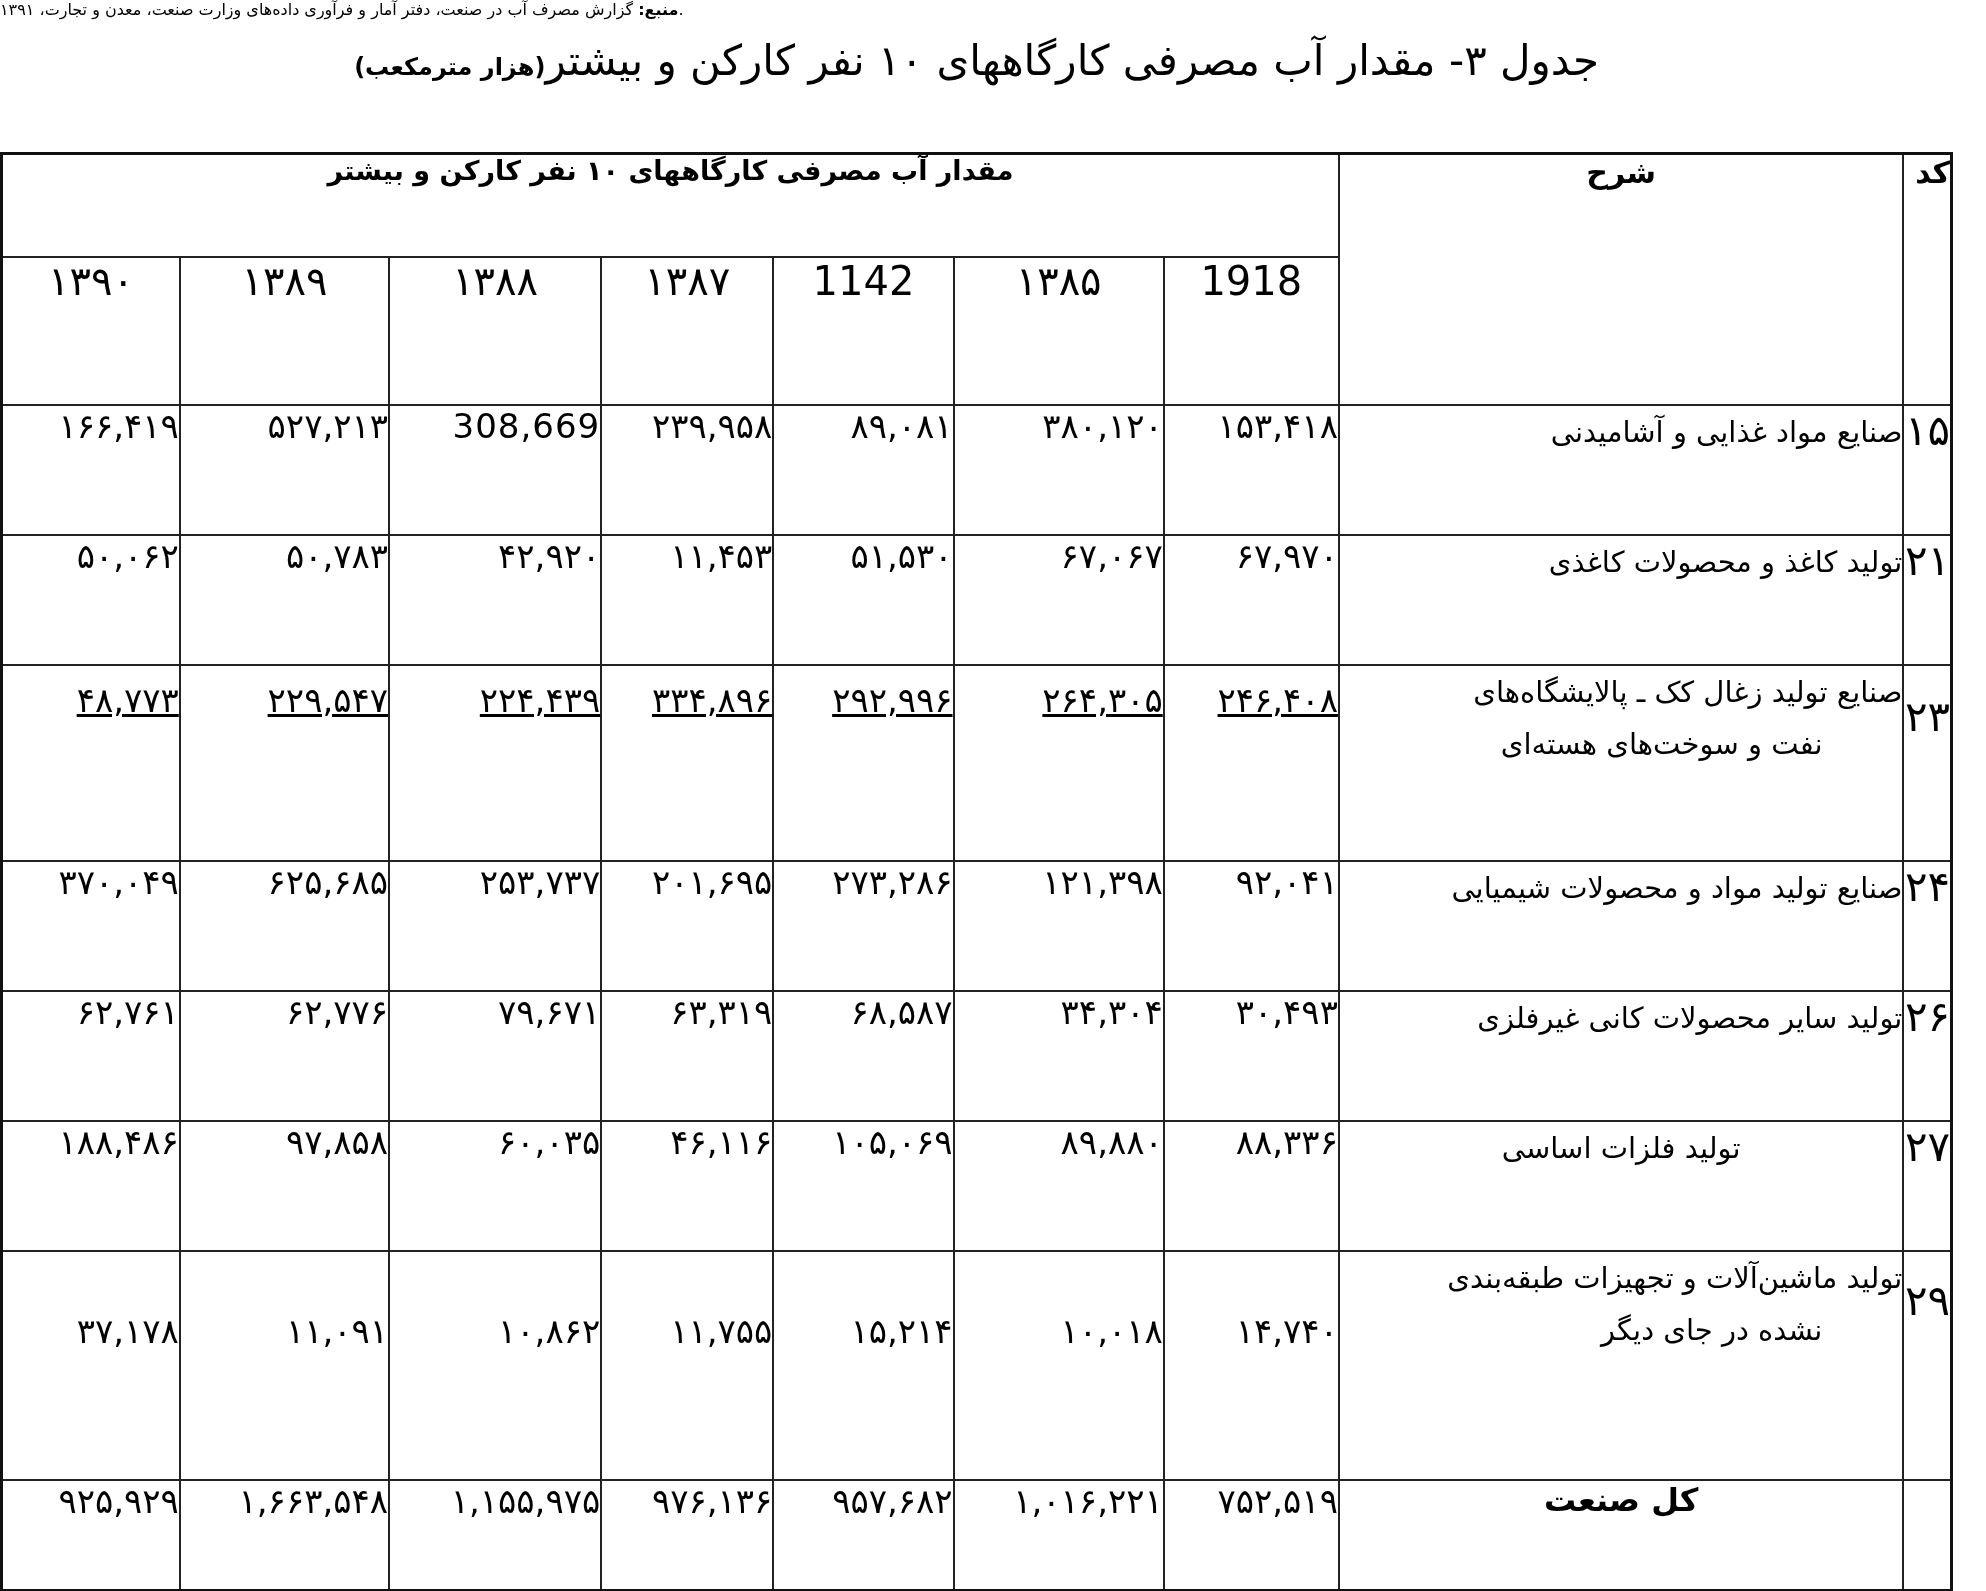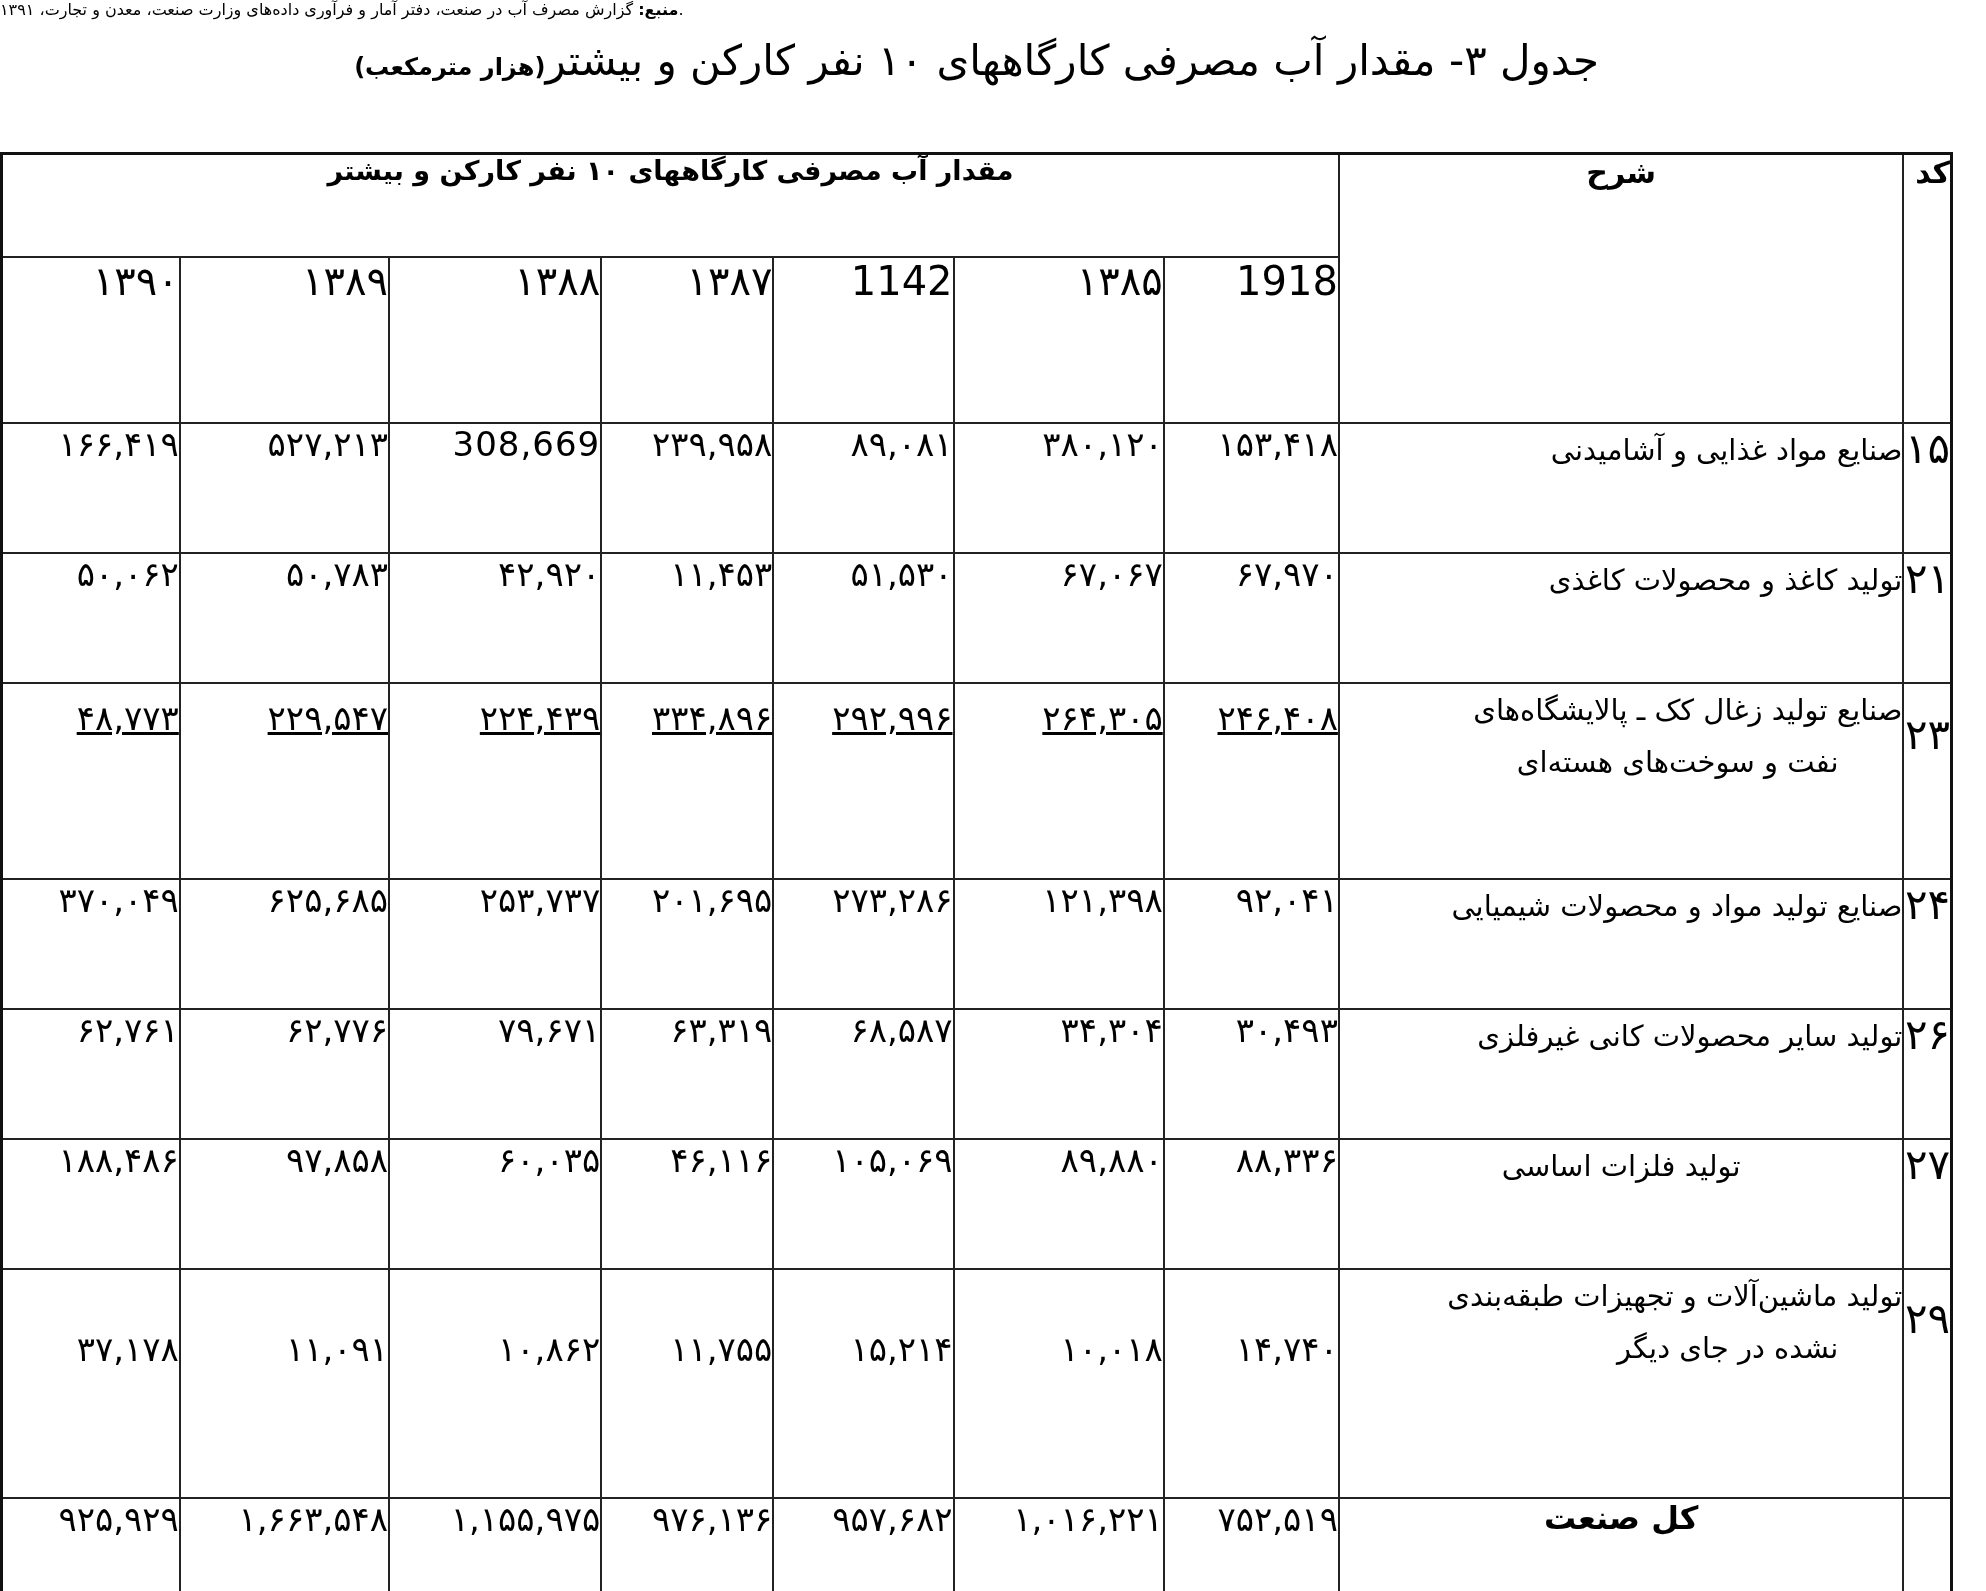--- a/index.html
+++ b/index.html
@@ -34,32 +34,32 @@
   th.group-head {
     height: 103px; font-size: 27px; font-weight: bold; text-align: center;
     padding-top: 12px; box-sizing: border-box;
   }
   th.desc-head, th.code-head {
     font-size: 30px; font-weight: bold; vertical-align: middle;
   }
   th.desc-head { text-align: center; }
   th.code-head { text-align: right; padding-right: 0; overflow: hidden; }
   th.year {
-    height: 166px; font-size: 40px; font-weight: normal; text-align: right;
+    height: 148px; font-size: 40px; font-weight: normal; 
     padding: 14px 22px 0 0; box-sizing: border-box;
   }
   td.num {
     font-size: 34px; text-align: right; padding: 14px 12px 0 0;
     white-space: nowrap; letter-spacing: 1px;
   }
   td.desc {
     font-size: 29px; text-align: right; padding: 12px 40px 0 20px;
     line-height: 52px;
   }
-  td.desc .l2 { display: block; padding-right: 64px; }
+  td.desc .l2 { display: block; padding-right: 80px; }
   td.code {
     font-size: 42px; text-align: right; padding: 18px 0 0 0; overflow: hidden;
   }
   tr.r1 td { height: 128px; }
   tr.r2 td { height: 128px; }
   tr.r3 td { height: 168px; }
   tr.r4 td { height: 128px; }
   tr.r5 td { height: 128px; }
   tr.r6 td { height: 128px; }
   tr.r7 td { height: 168px; }

